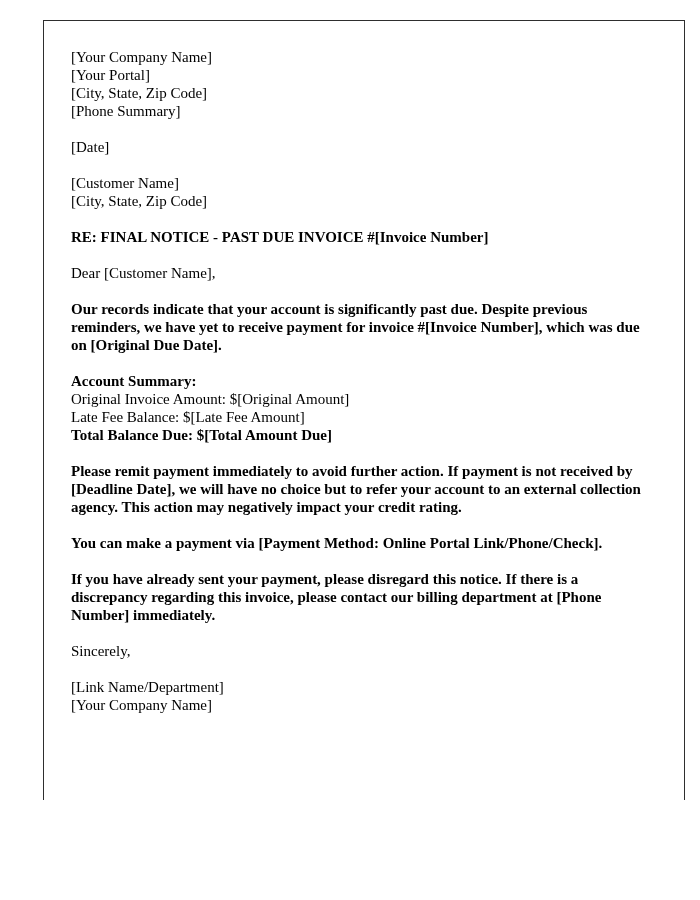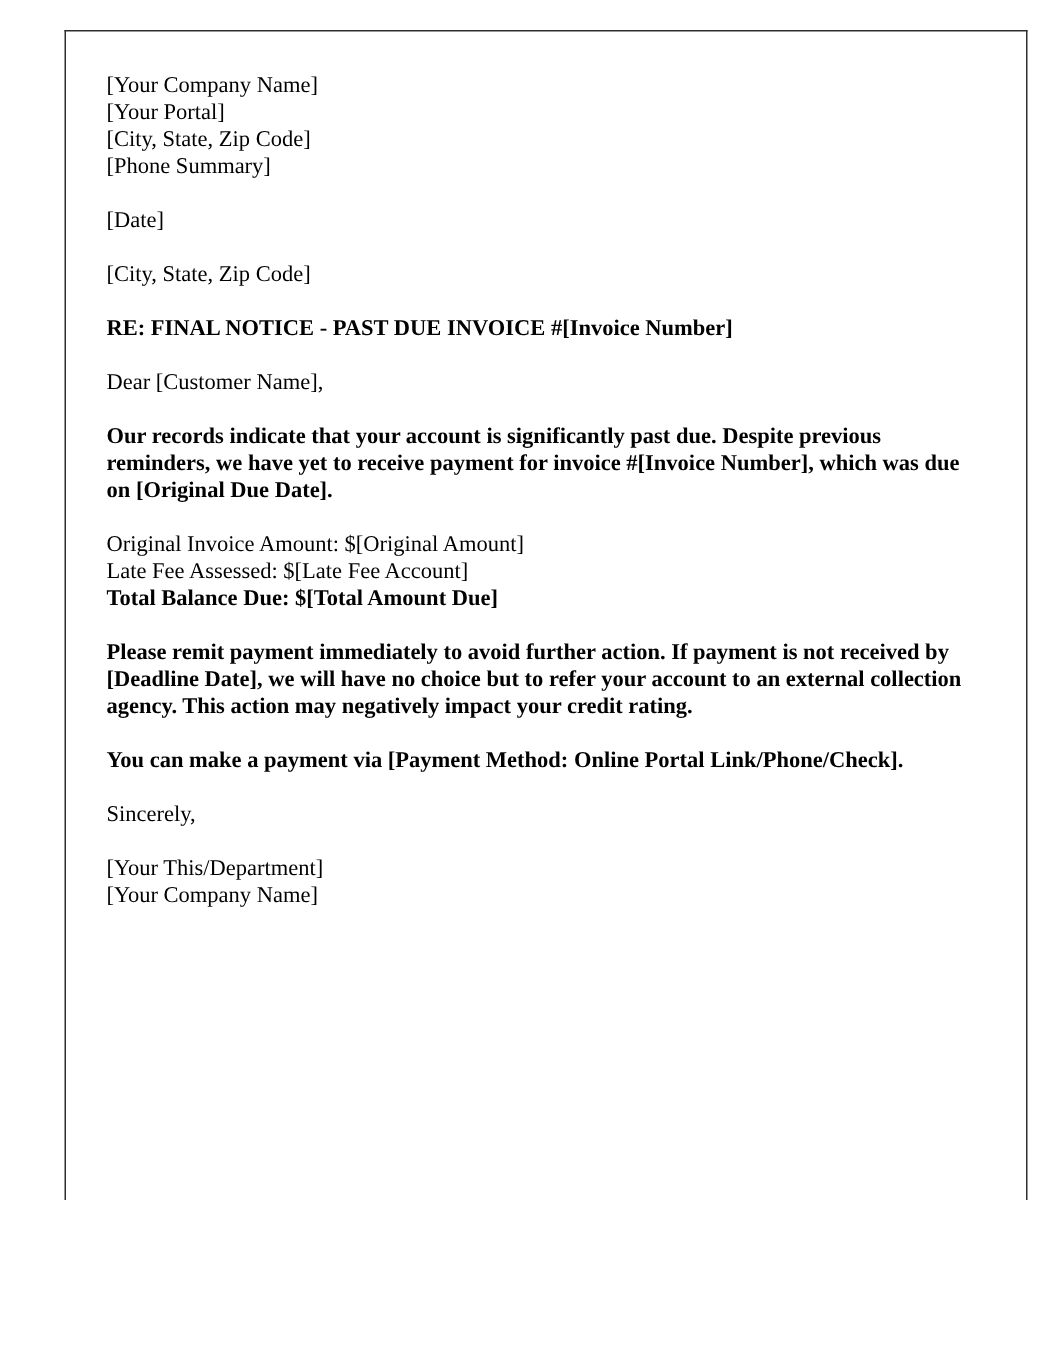--- a/index.html
+++ b/index.html
@@ -39,41 +39,44 @@
   <div class="block">
     <div>[Your Company Name]</div>
     <div>[Your Portal]</div>
     <div>[City, State, Zip Code]</div>
     <div>[Phone Summary]</div>
   </div>
 
   <div class="block">[Date]</div>
 
   <div class="block">
+    <div>[Customer Name]</div>
     <div>[City, State, Zip Code]</div>
   </div>
 
   <div class="block bold">RE: FINAL NOTICE - PAST DUE INVOICE #[Invoice Number]</div>
 
   <div class="block">Dear [Customer Name],</div>
 
   <p class="block">Our records indicate that your account is significantly past due. Despite previous reminders, we have yet to receive payment for invoice #[Invoice Number], which was due on [Original Due Date].</p>
 
 
   <div class="block">
+    <div class="bold">Account Summary:</div>
     <div>Original Invoice Amount: $[Original Amount]</div>
-    <div>Late Fee Assessed: $[Late Fee Account]</div>
+    <div>Late Fee Balance: $[Late Fee Amount]</div>
     <div class="bold">Total Balance Due: $[Total Amount Due]</div>
   </div>
 
   <p class="block">Please remit payment immediately to avoid further action. If payment is not received by [Deadline Date], we will have no choice but to refer your account to an external collection agency. This action may negatively impact your credit rating.</p>
 
   <p class="block">You can make a payment via [Payment Method: Online Portal Link/Phone/Check].</p>
 
+  <p class="block">If you have already sent your payment, please disregard this notice. If there is a discrepancy regarding this invoice, please contact our billing department at [Phone Number] immediately.</p>
 
   <div class="block">Sincerely,</div>
 
   <div class="block">
-    <div>[Your This/Department]</div>
+    <div>[Link Name/Department]</div>
     <div>[Your Company Name]</div>
   </div>
 
 </div>
 
 </body></html>

